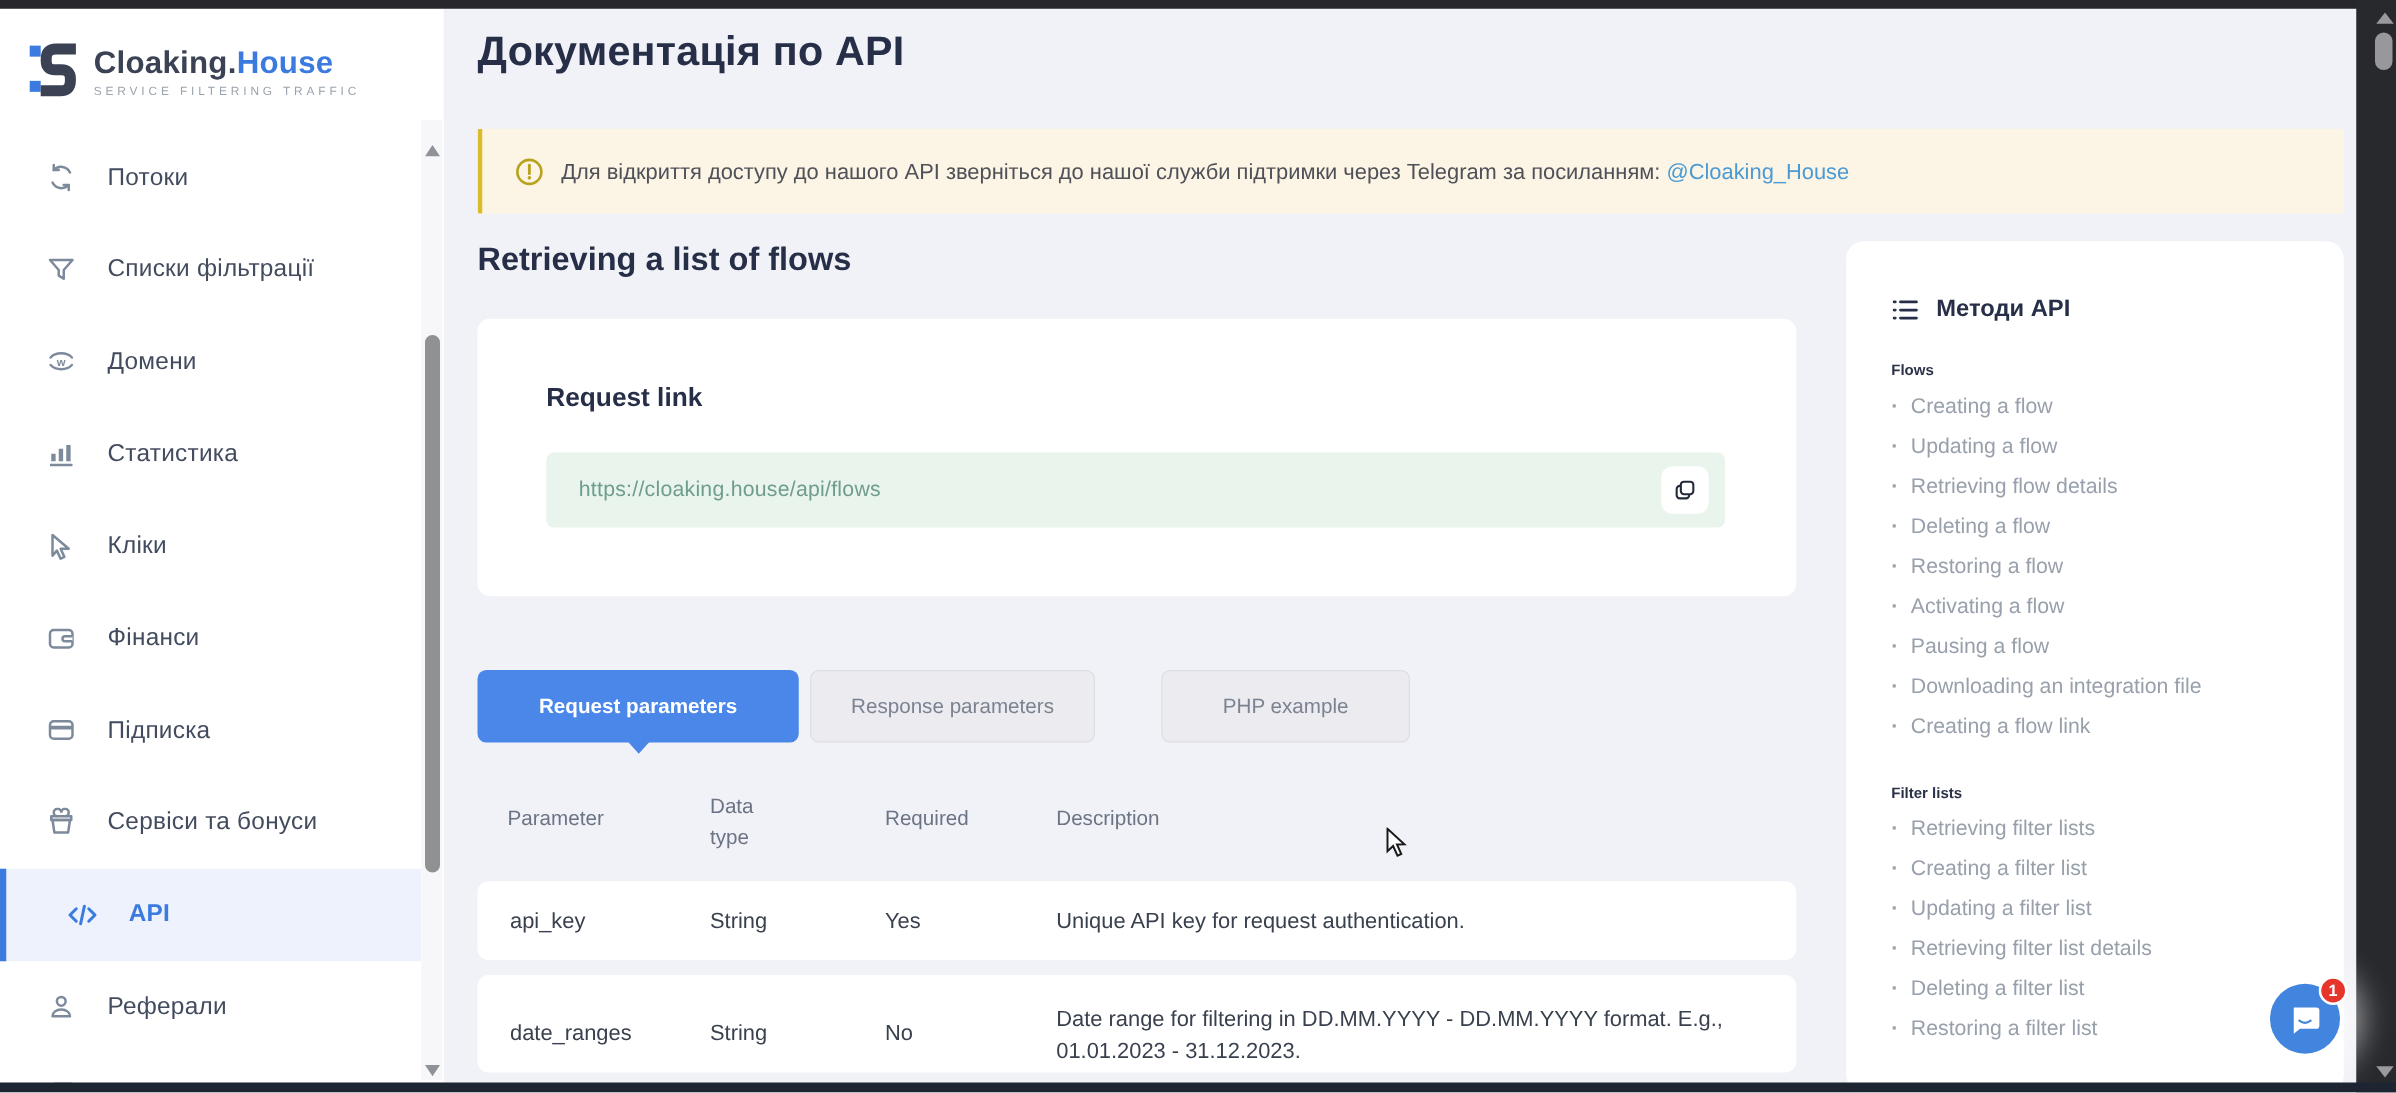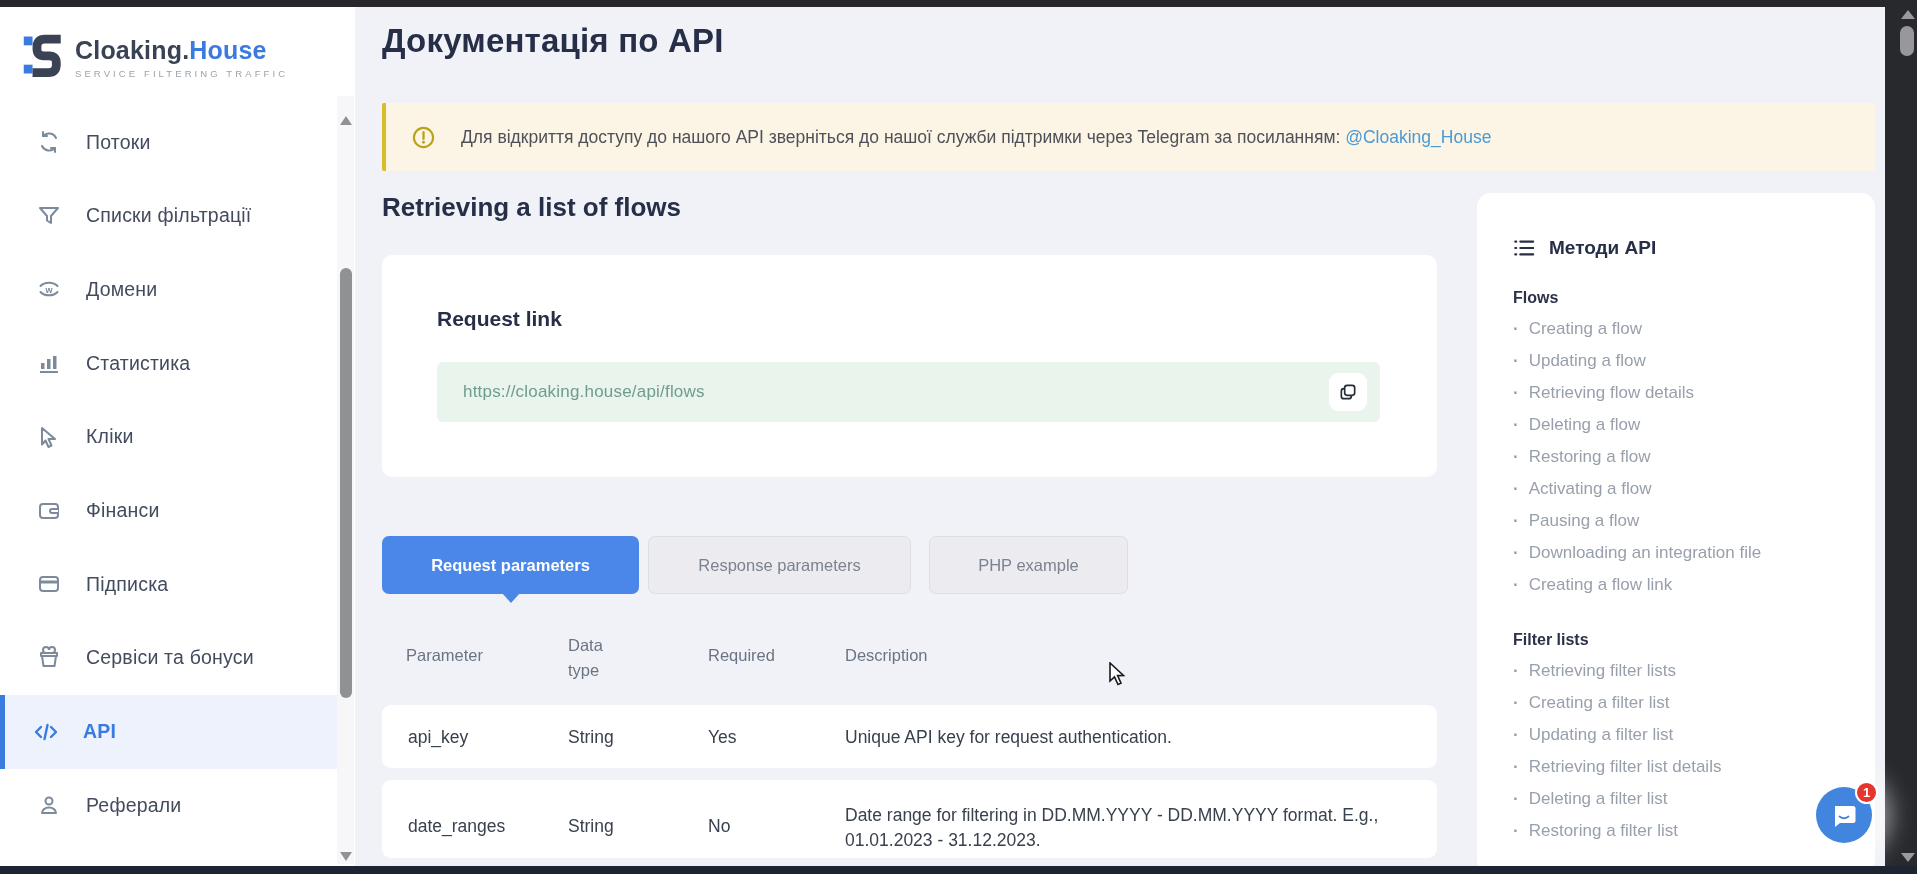--- a/index.html
+++ b/index.html
@@ -20,52 +20,52 @@
   .sidebar { position:absolute; left:0; top:7px; width:355px; height:859px; background:#ffffff; z-index:10; }
   .logo { position:absolute; left:22px; top:22px; display:flex; align-items:center; }
   .logo-text { margin-left:9px; }
   .brand { font-size:25px; font-weight:700; color:#3a4254; letter-spacing:.2px;}
   .brand .blue { color:#3b7be0; }
   .tagline { font-size:9.5px; color:#9aa3ad; letter-spacing:3.1px; margin-top:3px; font-weight:500;}
 
   .nav-item { position:absolute; left:0; width:337px; height:74px; display:flex; align-items:center; padding-left:36px; cursor:pointer; }
   .nav-item .ic { width:26px; height:26px; display:flex; align-items:center; justify-content:center; }
   .nav-item .lbl { margin-left:24px; font-size:19.5px; color:#434c5e; font-weight:500; letter-spacing:.2px;}
-  .nav-item.active { background:#edf2fc; border-left:5px solid #3b7be0; padding-left:28px; }
+  .nav-item.active { background:#edf2fc; border-left:5px solid #3b7be0; padding-left:48px; }
   .nav-item.active .lbl { color:#3b7be0; font-weight:700; }
   .hidden-item-sliver { position:absolute; left:42px; top:859px; width:17px; height:7px; background:#8b97a6; border-radius:2px; }
 
   
   .sb-track { position:absolute; left:337px; top:96px; width:17px; height:768px; background:#f7f7f9; }
   .sb-up    { position:absolute; left:340px; top:116px; width:0; height:0; border-left:6px solid transparent; border-right:6px solid transparent; border-bottom:9px solid #8f9397; }
   .sb-thumb { position:absolute; left:340px; top:268px; width:12px; height:430px; background:#8f9193; border-radius:6px; }
   .sb-down  { position:absolute; left:340px; top:852px; width:0; height:0; border-left:6px solid transparent; border-right:6px solid transparent; border-top:9px solid #8f9397; }
 
   
   .page-title { position:absolute; left:382px; top:22px; font-size:33px; font-weight:800; color:#262f47; letter-spacing:.2px; }
 
   .banner { position:absolute; left:382px; top:103px; width:1493px; height:68px; background:#fcf4e4;
     border-left:4px solid #d9bc2a; border-radius:2px; display:flex; align-items:center; padding-left:26px; }
-  .banner-text { font-size:17.5px; color:#4f5159; margin-left:26px; }
+  .banner-text { font-size:17.5px; color:#4f5159; margin-left:14px; }
   .banner-link { color:#4a9ad4; text-decoration:none; }
 
   .section-heading { position:absolute; left:382px; top:192px; font-size:26px; font-weight:800; color:#262f47; }
 
   .req-card { position:absolute; left:382px; top:255px; width:1055px; height:222px; background:#fff; border-radius:10px; }
   .req-title { position:absolute; left:55px; top:40px; font-size:21px; font-weight:700; color:#262f47;margin-top:12px; }
   .url-box { position:absolute; left:55px; top:107px; width:943px; height:60px; background:#e9f4ed; border-radius:6px; display:flex; align-items:center; }
   .url-text { font-size:17px; color:#6f9d8d; margin-left:26px; letter-spacing:.2px;}
   .copy-btn { position:absolute; right:13px; top:11px; width:38px; height:38px; background:#fff; border:none; border-radius:9px; cursor:pointer; display:flex; align-items:center; justify-content:center; }
 
   
   .tab { position:absolute; top:536px; height:58px; display:flex; align-items:center; justify-content:center;
     font-size:16.5px; border-radius:7px; cursor:pointer; }
   .tab-1 { left:382px; width:257px; background:#4a87e8; color:#fff; font-weight:600; }
   .tab-1::after { content:""; position:absolute; left:50%; bottom:-9px; margin-left:-9px; border-left:9px solid transparent; border-right:9px solid transparent; border-top:10px solid #4a87e8; }
-  .tab-2 { left:648px; width:263px; background:#ebebf0; border:1px solid #dddde5; color:#7b8390; }
+  .tab-2 { left:648px; width:228px; background:#ebebf0; border:1px solid #dddde5; color:#7b8390; }
   .tab-3 { left:929px; width:199px; background:#ebebf0; border:1px solid #dddde5; color:#7b8390; }
 
   
   .th { position:absolute; font-size:16.5px; color:#6b7484; }
   .th-parameter   { left:406px; top:646px; }
   .th-datatype    { left:568px; top:633px; width:62px; line-height:25px; }
   .th-required    { left:708px; top:646px; }
   .th-description { left:845px; top:646px; }
 
   .trow { position:absolute; left:382px; width:1055px; background:#fff; border-radius:9px; }
@@ -75,21 +75,21 @@
   .td-parameter { left:26px; }  .td-datatype { left:186px; }  .td-required { left:326px; }
   .td-description { left:463px; width:545px; line-height:25px; }
   .trow-1 .td { top:50%; transform:translateY(-50%); }
   .trow-2 .td-parameter, .trow-2 .td-datatype, .trow-2 .td-required { top:36px; }
   .trow-2 .td-description { top:23px; }
 
   
   .methods { position:absolute; left:1477px; top:193px; width:398px; height:681px; background:#fff; border-radius:14px; padding:44px 0 0 36px; }
   .methods-title { display:flex; align-items:center; font-size:19px; font-weight:800; color:#262f47; }
   .methods-title .ic { margin-right:14px; display:flex; }
-  .m-group-heading { font-size:16px; font-weight:700; color:#2b3248; margin-top:30px; margin-bottom:6px; }
+  .m-group-heading { font-size:12px; font-weight:700; color:#2b3248; margin-top:30px; margin-bottom:6px; }
   .m-item { font-size:17px; color:#98a0ac; line-height:32px; cursor:pointer; }
   .m-item .bullet { margin-right:10px; font-weight:700; }
 
   
   .chat { position:absolute; left:1816px; top:787px; width:56px; height:56px; background:#4285de; border-radius:50%; cursor:pointer; z-index:58; display:flex; align-items:center; justify-content:center; box-shadow:0 0 25px 18px rgba(255,255,255,.55); }
   .chat-badge { position:absolute; right:-6px; top:-6px; width:23px; height:23px; background:#e6352c; border:2px solid #fff; border-radius:50%; color:#fff; font-size:13px; font-weight:700; display:flex; align-items:center; justify-content:center; z-index:59;}
 
   .cursor { position:absolute; left:1108px; top:662px; z-index:70; }
 </style>
 </head>

